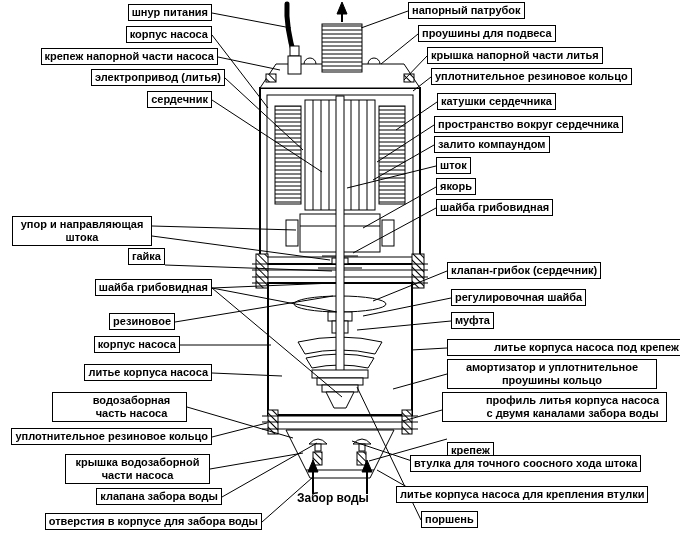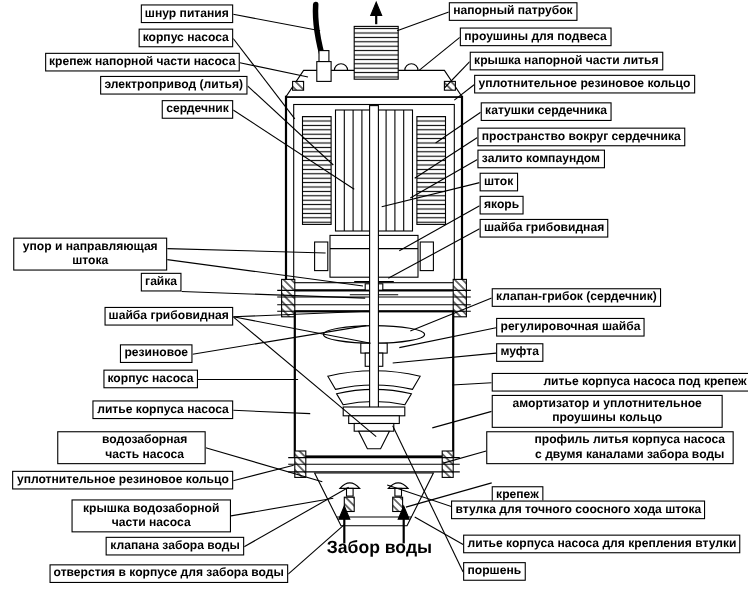--- a/index.html
+++ b/index.html
@@ -9,21 +9,21 @@
     font-family:"Liberation Sans", sans-serif; overflow:hidden;
   }
   .drawing { position:absolute; top:0; left:0; z-index:1; }
   .lbl {
     position:absolute; z-index:2;
     background:#fff; border:1px solid #000;
     font-size:11px; font-weight:bold; line-height:13px;
     padding:1px 3px; white-space:nowrap; text-align:center;
   }
   .wrap { white-space:normal; }
-  .plain { border:none; background:transparent; font-size:16px; }
+  .plain { border:none; background:transparent; font-size:12px; }
 </style>
 </head>
 <body>
 
 <svg class="drawing" width="680" height="549" viewBox="0 0 680 549">
   <defs>
     <pattern id="coil" width="5" height="4" patternUnits="userSpaceOnUse">
       <rect width="5" height="4" fill="#ffffff"></rect>
       <line x1="0" y1="2" x2="5" y2="2" stroke="#000" stroke-width="1"></line>
     </pattern>
@@ -209,16 +209,16 @@
 <div class="lbl" style="top:178px; left:436px;">якорь</div>
 <div class="lbl" style="top:199px; left:436px;">шайба грибовидная</div>
 <div class="lbl" style="top:262px; left:447px;">клапан-грибок (сердечник)</div>
 <div class="lbl" style="top:289px; left:451px;">регулировочная шайба</div>
 <div class="lbl" style="top:312px; left:451px;">муфта</div>
 <div class="lbl" style="top:339px; left:447px;padding-left:46px;">литье корпуса насоса под крепеж</div>
 <div class="lbl wrap" style="top:359px; left:447px; max-width:210px;">амортизатор и уплотнительное проушины кольцо</div>
 <div class="lbl wrap" style="top:392px; left:442px; max-width:225px;padding-left:39px;">профиль литья корпуса насоса с двумя каналами забора воды</div>
 <div class="lbl" style="top:442px; left:447px;">крепеж</div>
 <div class="lbl" style="top:455px; left:410px;">втулка для точного соосного хода штока</div>
-<div class="lbl" style="top:486px; left:421px;">литье корпуса насоса для крепления втулки</div>
+<div class="lbl" style="top:486px; left:396px;">литье корпуса насоса для крепления втулки</div>
 <div class="lbl" style="top:511px; left:421px;">поршень</div>
 
 <div class="lbl plain" style="top:491px; left:294px; font-weight:bold;">Забор воды</div>
 
 </body></html>

